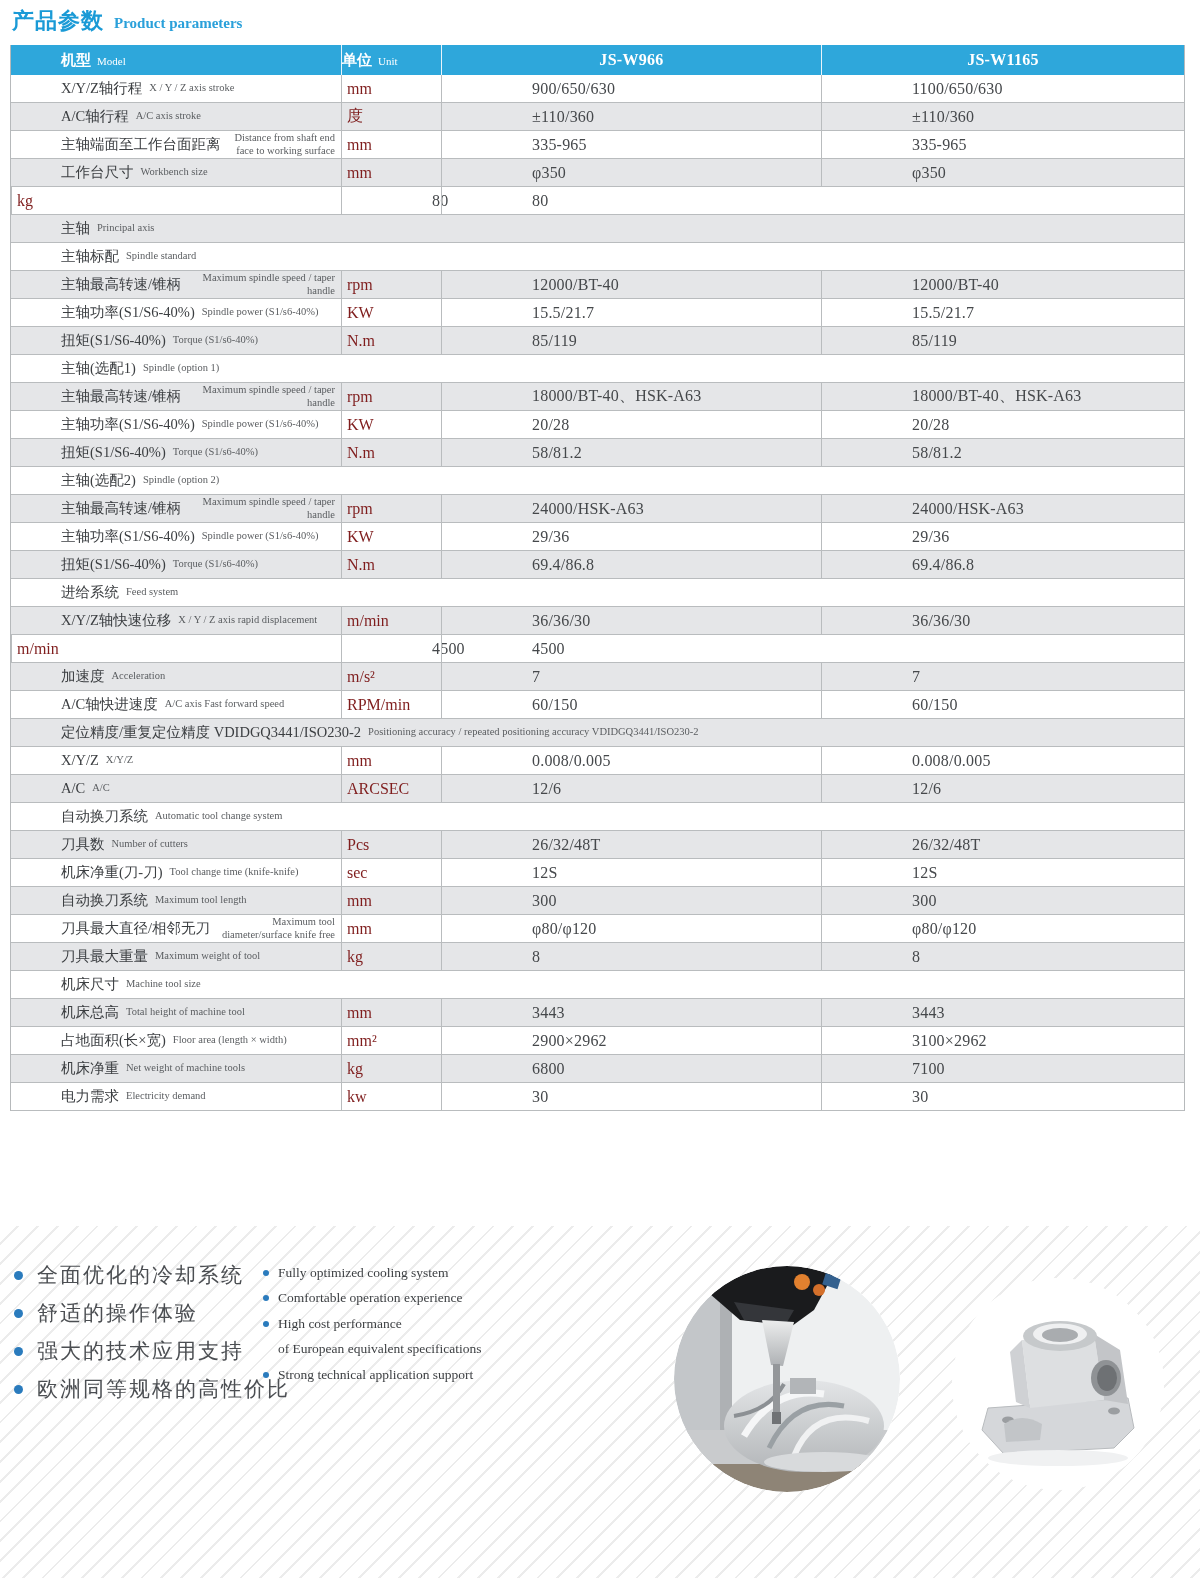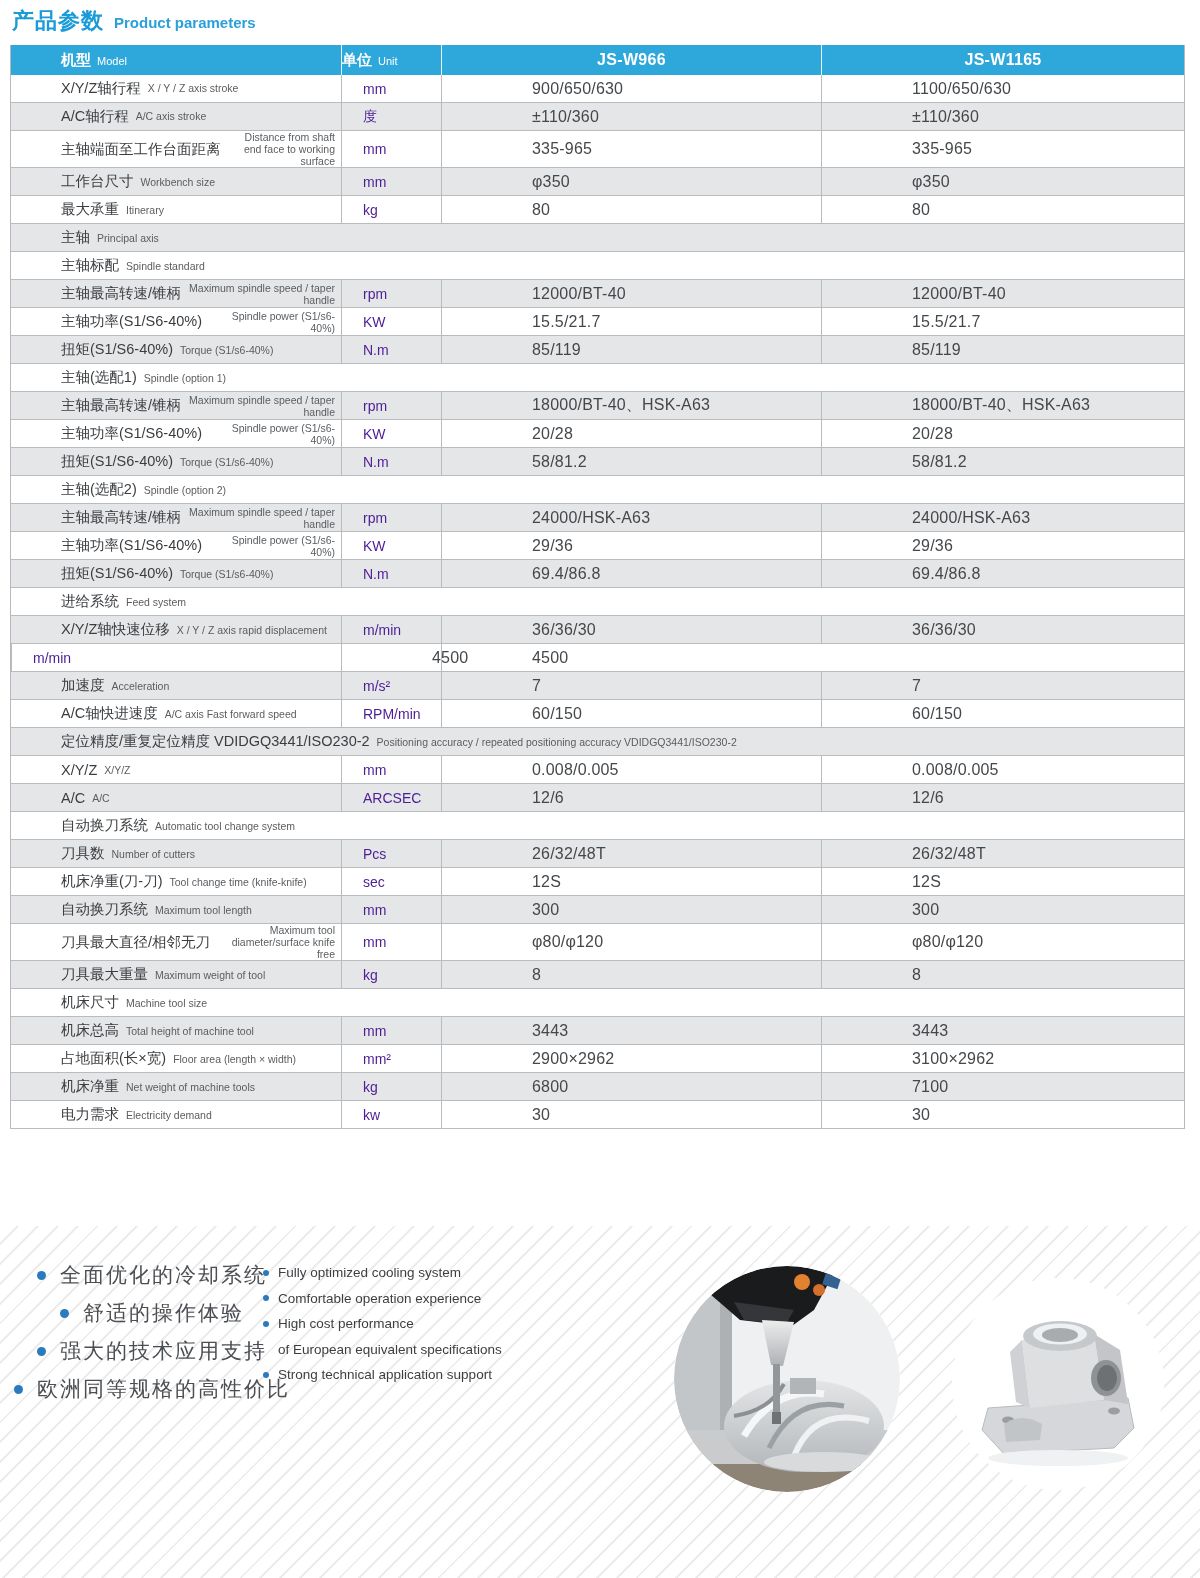--- a/index.html
+++ b/index.html
@@ -1,17 +1,17 @@
 <!DOCTYPE html>
 <html><head>
 <meta charset="utf-8">
 <style>
   html,body{margin:0;padding:0;background:#ffffff;}
   .page{position:relative;width:1200px;height:1578px;background:#ffffff;overflow:hidden;
-        font-family:Liberation Sans, sans-serif;color:#3f4245;}
+        font-family:Liberation Serif, serif;color:#3f4245;}
 
   
   .title{position:absolute;left:12px;top:6px;display:flex;align-items:baseline;}
   .title .zh{font-size:22px;font-weight:bold;color:#1a9ad6;letter-spacing:1px;}
   .title .en{font-size:15px;color:#2aa0da;margin-left:10px;font-weight:bold;}
 
   
   .spec-table{position:absolute;left:10px;top:45px;width:1175px;
               border-left:1px solid #b6b9bb;border-right:1px solid #b6b9bb;box-sizing:border-box;text-align:right;}
   .thead{display:grid;grid-template-columns:330px 100px 380px 363px;height:30px;background:#2ea7db;}
@@ -21,33 +21,33 @@
   .thead .h-model{justify-content:center;}
   .thead .hzh{font-size:15px;font-weight:bold;}
   .thead .hen{font-size:11px;margin-left:6px;margin-top:2px;}
   .thead .hmodel-label{font-size:16px;font-weight:bold;letter-spacing:.3px;}
 
   .trow{box-sizing:border-box;border-bottom:1px solid #b9bcbe;background:#ffffff;}
   .trow.shade{background:#e5e6e8;}
   .trow.data{display:grid;grid-template-columns:330px 100px 380px 363px;min-height:28px;}
   .trow .cell{display:flex;align-items:center;box-sizing:border-box;}
   .trow .c-label{padding-left:50px;padding-right:6px;}
-  .trow .c-unit{border-left:1px solid #b9bcbe;padding-left:21px;font-size:14px;color:#4c1d95;}
+  .trow .c-unit{border-left:1px solid #b9bcbe;padding-left:5px;font-size:16px;color:#7f1d1d;}
   .trow .c-val{border-left:1px solid #b9bcbe;padding-left:90px;font-size:16px;color:#45484b;letter-spacing:.2px;}
   .lzh{font-size:14.5px;color:#3b3e41;white-space:nowrap;}
   .len{font-size:10.5px;color:#5a5d60;margin-left:7px;line-height:1.15;}
   .trow.section{display:flex;align-items:center;min-height:28px;padding-left:50px;}
   .trow.section .lzh{font-weight:normal;}
 
   
   .hatch{position:absolute;left:0;top:1226px;width:1200px;height:352px;
          background:repeating-linear-gradient(135deg,#ffffff 0px,#ffffff 12px,#ececec 12px,#ececec 14px);}
 
   .feat-zh{position:absolute;left:14px;top:1256px;list-style:none;margin:0;padding:0;}
-  .feat-zh li{display:flex;align-items:center;height:38px;justify-content:center;}
+  .feat-zh li{display:flex;align-items:center;height:38px;}
   .feat-zh .dot{width:9px;height:9px;border-radius:50%;background:#2a7bbd;margin-right:14px;flex:0 0 auto;}
   .feat-zh .txt{font-size:21px;color:#4b4e52;letter-spacing:2px;}
 
   .feat-en{position:absolute;left:263px;top:1260px;list-style:none;margin:0;padding:0;}
   .feat-en li{display:flex;align-items:center;height:25.5px;}
   .feat-en .dot{width:6px;height:6px;border-radius:50%;background:#2a7bbd;margin-right:9px;flex:0 0 auto;}
   .feat-en li.no-bullet .dot{visibility:hidden;}
   .feat-en .txt{font-size:13.5px;color:#3c3f42;}
 
   .photo{position:absolute;border-radius:50%;overflow:hidden;background:#ffffff;}
@@ -113,24 +113,20 @@
         <div class="trow data shade">
           <div class="cell c-label">
             <span class="lzh">工作台尺寸</span>
             <span class="len">Workbench size</span>
           </div>
           <div class="cell c-unit">mm</div>
           <div class="cell c-val">φ350</div>
           <div class="cell c-val">φ350</div>
         </div>
         <div class="trow data">
-          <div class="cell c-label">
-            <span class="lzh">最大承重</span>
-            <span class="len">Itinerary</span>
-          </div>
           <div class="cell c-unit">kg</div>
           <div class="cell c-val">80</div>
           <div class="cell c-val">80</div>
         </div>
         <div class="trow section shade">
           <span class="lzh">主轴</span>
           <span class="len">Principal axis</span>
         </div>
         <div class="trow section">
           <span class="lzh">主轴标配</span>

